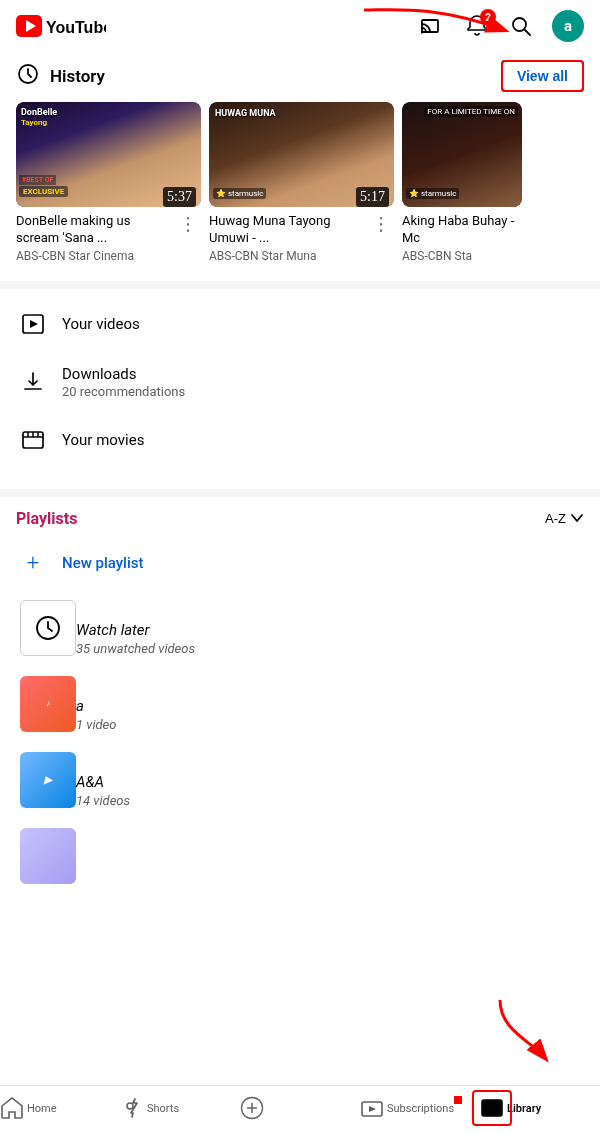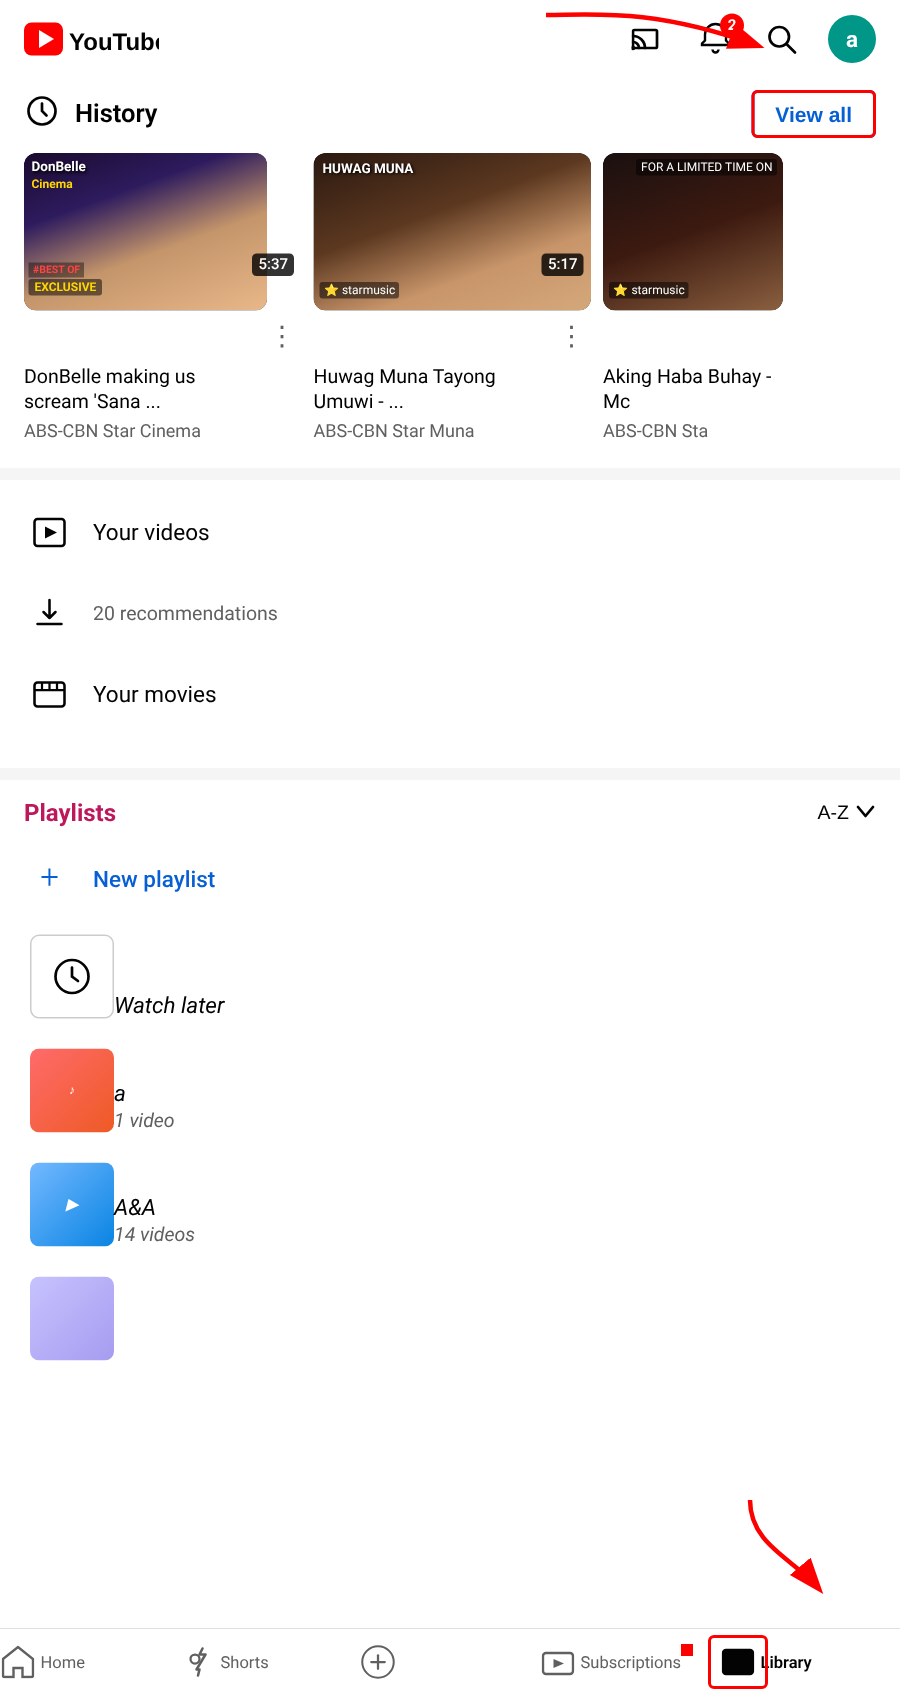--- a/index.html
+++ b/index.html
@@ -48,37 +48,37 @@
       border-radius: 4px;
     }
 
     
     .video-row { display: flex; gap: 0; overflow: hidden; }
     .video-card { flex: 0 0 185px; margin-right: 8px; }
     .video-card:last-child { flex: 0 0 120px; overflow: hidden; }
     .thumb-container { position: relative; border-radius: 8px; overflow: hidden; }
     .thumb-1 {
       background: linear-gradient(135deg, #1a1a2e 0%, #16213e 40%, #0f3460 100%);
-      width: 162px; height: 105px; border-radius: 8px; overflow: hidden; position: relative;
+      width: 185px; height: 105px; border-radius: 8px; overflow: hidden; position: relative;
     }
     .thumb-2 {
       background: #2d2d2d;
       width: 185px; height: 105px; border-radius: 8px; overflow: hidden; position: relative;
     }
     .thumb-3 {
       background: #1a1a1a;
       width: 120px; height: 105px; border-radius: 8px; overflow: hidden; position: relative;
     }
     .duration {
-      position: absolute; bottom: 23px; right: 5px;
+      position: absolute; bottom: 0; right: 5px;
       background: rgba(0,0,0,0.8); color: #fff;
-      font-size: 10px; padding: 2px 4px; border-radius: 3px; font-weight: 500;
+      font-size: 14px; padding: 2px 4px; border-radius: 3px; font-weight: 500; font-family: Liberation Serif, serif;
     }
     .video-info { display: flex; align-items: flex-start; padding: 6px 0 4px; }
-    .video-title { font-size: 13px; color: #000; line-height: 1.3; font-weight: 400; flex: 1; margin-top: 31px; }
+    .video-title { font-size: 13px; color: #000; line-height: 1.3; font-weight: 400; flex: 1; }
     .video-channel { font-size: 12px; color: #606060; margin-top: 2px; }
     .three-dots { color: #606060; font-size: 18px; cursor: pointer; padding: 0 4px; flex-shrink: 0; }
 
     
     .divider { height: 8px; background: #f5f5f5; margin: 14px 0 0; }
 
     
     .menu-section { padding: 8px 0; }
     .menu-item {
       display: flex; align-items: center; gap: 16px;
@@ -245,21 +245,21 @@
     </div>
 
     <div class="video-row">
 
       <div class="video-card">
         <div class="thumb-container">
           <div class="thumb-1">
 
             <div style="width:100%;height:100%;background:linear-gradient(160deg,#1a0a2e 0%,#2d1b5e 30%,#c4956a 60%,#e8b88a 100%);position:relative;">
               <div style="position:absolute;top:5px;left:5px;color:#fff;font-size:9px;font-weight:bold;text-shadow:1px 1px 2px #000;">DonBelle</div>
-              <div style="position:absolute;top:16px;left:5px;color:#FFD700;font-size:8px;font-weight:bold;">Cinema</div>
+              <div style="position:absolute;top:16px;left:5px;color:#FFD700;font-size:8px;font-weight:bold;">Tayong</div>
               <div style="position:absolute;bottom:22px;left:3px;color:#FF4444;font-size:7px;font-weight:bold;background:rgba(0,0,0,0.4);padding:1px 3px;">#BEST OF</div>
               <div style="position:absolute;bottom:10px;left:3px;color:#FFD700;font-size:8px;font-weight:bold;background:rgba(0,0,0,0.5);padding:1px 4px;border-radius:2px;">EXCLUSIVE</div>
             </div>
           </div>
           <div class="duration">5:37</div>
         </div>
         <div class="video-info">
           <div style="flex:1">
             <div class="video-title">DonBelle making us scream 'Sana ...</div>
             <div class="video-channel">ABS-CBN Star Cinema</div>
@@ -327,20 +327,21 @@
     </div>
 
     <div class="menu-item">
       <div class="menu-item-icon">
         <svg width="24" height="24" viewBox="0 0 24 24" fill="none">
           <path d="M12 3v12M8 11l4 4 4-4" stroke="#030303" stroke-width="1.7" stroke-linecap="round" stroke-linejoin="round"></path>
           <path d="M4 19h16" stroke="#030303" stroke-width="1.7" stroke-linecap="round"></path>
         </svg>
       </div>
       <div class="menu-item-text">
+        <div class="menu-item-title">Downloads</div>
         <div class="menu-item-subtitle">20 recommendations</div>
       </div>
     </div>
 
     <div class="menu-item">
       <div class="menu-item-icon">
         <svg width="24" height="24" viewBox="0 0 24 24" fill="none">
           <rect x="2" y="4" width="20" height="16" rx="2" stroke="#030303" stroke-width="1.7" fill="none"></rect>
           <line x1="2" y1="9" x2="22" y2="9" stroke="#030303" stroke-width="1.5"></line>
           <line x1="7" y1="4" x2="7" y2="9" stroke="#030303" stroke-width="1.5"></line>
@@ -374,20 +375,21 @@
 
     <div class="playlist-item">
       <div class="playlist-clock-icon">
         <svg width="28" height="28" viewBox="0 0 28 28" fill="none">
           <circle cx="14" cy="14" r="11" stroke="#030303" stroke-width="1.8"></circle>
           <polyline points="14,8 14,14 18,17" stroke="#030303" stroke-width="1.8" stroke-linecap="round"></polyline>
         </svg>
       </div>
       <div class="playlist-info">
         <div class="playlist-name">Watch later</div>
+        <div class="playlist-count">35 unwatched videos</div>
       </div>
     </div>
 
     <div class="playlist-item">
       <div class="playlist-thumb">
         <div class="playlist-thumb-a" style="background:linear-gradient(135deg,#ff6b6b,#ee5a24);display:flex;align-items:center;justify-content:center;">
           <div style="color:#fff;font-size:10px;font-weight:bold;text-align:center;line-height:1.2;padding:2px;">
             <div style="font-size:8px;">♪</div>
           </div>
         </div>

